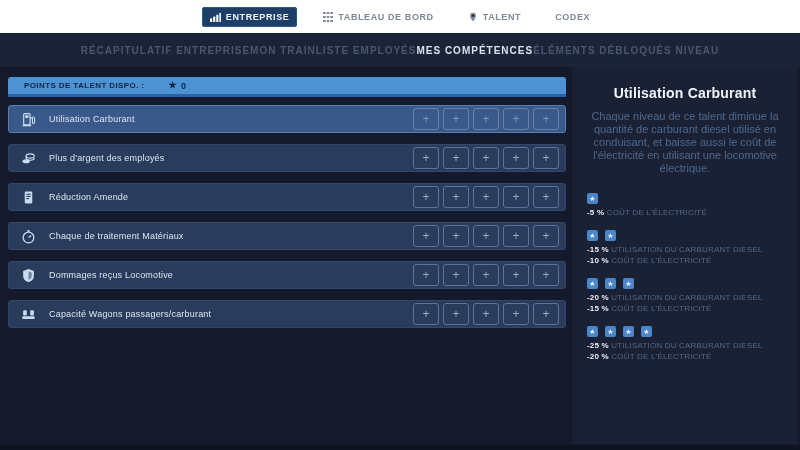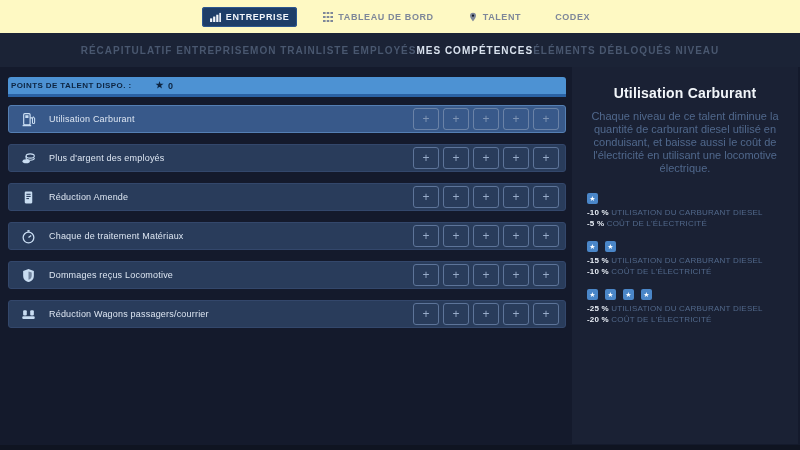--- a/index.html
+++ b/index.html
@@ -7,21 +7,21 @@
   body {
     position:relative;
     background:#141a2c;
     font-family:"Liberation Sans", sans-serif;
     -webkit-font-smoothing:antialiased;
   }
 
   
   .topbar {
     position:absolute; left:0; top:0; width:800px; height:33px;
-    background:#fef9c3;
+    background:#ffffff;
     display:flex; align-items:center; justify-content:center; gap:18px;
   }
   .top-tab {
     display:flex; align-items:center; gap:5px;
     font-size:9px; font-weight:bold; letter-spacing:.6px;
     color:#7e8799; cursor:pointer; padding:5px 8px; border-radius:3px;
     background:transparent; border:none; font-family:inherit;
   }
   .top-tab.active { background:#1e3e68; color:#f2f6fb; box-shadow:0 0 0 1px #2c5790 inset; }
   .top-tab svg { display:block; }
@@ -37,21 +37,21 @@
     color:#49576f; cursor:pointer; background:none; border:none; font-family:inherit;
     text-transform:uppercase; white-space:nowrap;
   }
   .sub-tab.active { color:#d9e2ee; }
 
   
   .talent-panel { position:absolute; left:8px; top:77px; width:558px; }
   .talent-header {
     height:20px; background:#4d92d3; border-bottom:3px solid #2a62a4;
     border-radius:3px 3px 0 0;
-    display:flex; align-items:center; padding:0 3px;
+    display:flex; align-items:center; padding:0 16px;
     font-size:8px; font-weight:bold; letter-spacing:.4px;
     color:#0d2440; text-transform:uppercase;
   }
   .talent-header .pts { margin-left:24px; display:flex; align-items:center; gap:4px; font-size:9px; }
   .talent-header .star { font-size:9px; line-height:1; }
   .skill-list { margin-top:8px; }
   .skill-row {
     height:28px; background:#293c5b; border:1px solid #33476b; border-radius:3px;
     margin-bottom:11px; display:flex; align-items:center; padding:0 6px 0 12px;
     cursor:pointer;
@@ -251,21 +251,21 @@
     </div>
 
     <div class="skill-row">
       <span class="s-icon">
           <svg viewBox="0 0 14 14">
             <rect x="2" y="3" width="3.4" height="5" rx="1" fill="currentColor"></rect>
             <rect x="8.6" y="3" width="3.4" height="5" rx="1" fill="currentColor"></rect>
             <rect x="1.2" y="8.6" width="11.6" height="2.6" rx="1" fill="currentColor"></rect>
           </svg>
         </span>
-      <span class="s-label">Réduction Wagons passagers/courrier</span>
+      <span class="s-label">Capacité Wagons passagers/carburant</span>
       <div class="plus-group">
         <button class="plus">+</button>
         <button class="plus">+</button>
         <button class="plus">+</button>
         <button class="plus">+</button>
         <button class="plus">+</button>
       </div>
     </div>
 
   </div>
@@ -274,39 +274,47 @@
 <aside class="detail-panel">
   <h1 class="detail-title">Utilisation Carburant</h1>
   <p class="detail-desc">Chaque niveau de ce talent diminue la quantité de carburant diesel utilisé en conduisant, et baisse aussi le coût de l'électricité en utilisant une locomotive électrique.</p>
 
   <div class="levels">
 
     <div class="level">
       <div class="sq-row">
         <span class="sq">★</span>
       </div>
-      <div class="lv-line"><span class="lv-val">-10 %</span> <span class="lv-txt">UTILISATION DU CARBURANT DIESEL</span></div>
       <div class="lv-line"><span class="lv-val">-5 %</span> <span class="lv-txt">COÛT DE L'ÉLECTRICITÉ</span></div>
     </div>
 
     <div class="level">
       <div class="sq-row">
         <span class="sq">★</span>
         <span class="sq">★</span>
       </div>
       <div class="lv-line"><span class="lv-val">-15 %</span> <span class="lv-txt">UTILISATION DU CARBURANT DIESEL</span></div>
       <div class="lv-line"><span class="lv-val">-10 %</span> <span class="lv-txt">COÛT DE L'ÉLECTRICITÉ</span></div>
     </div>
 
-
     <div class="level">
       <div class="sq-row">
         <span class="sq">★</span>
         <span class="sq">★</span>
         <span class="sq">★</span>
+      </div>
+      <div class="lv-line"><span class="lv-val">-20 %</span> <span class="lv-txt">UTILISATION DU CARBURANT DIESEL</span></div>
+      <div class="lv-line"><span class="lv-val">-15 %</span> <span class="lv-txt">COÛT DE L'ÉLECTRICITÉ</span></div>
+    </div>
+
+    <div class="level">
+      <div class="sq-row">
+        <span class="sq">★</span>
+        <span class="sq">★</span>
+        <span class="sq">★</span>
         <span class="sq">★</span>
       </div>
       <div class="lv-line"><span class="lv-val">-25 %</span> <span class="lv-txt">UTILISATION DU CARBURANT DIESEL</span></div>
       <div class="lv-line"><span class="lv-val">-20 %</span> <span class="lv-txt">COÛT DE L'ÉLECTRICITÉ</span></div>
     </div>
 
 
   </div>
 </aside>
 

